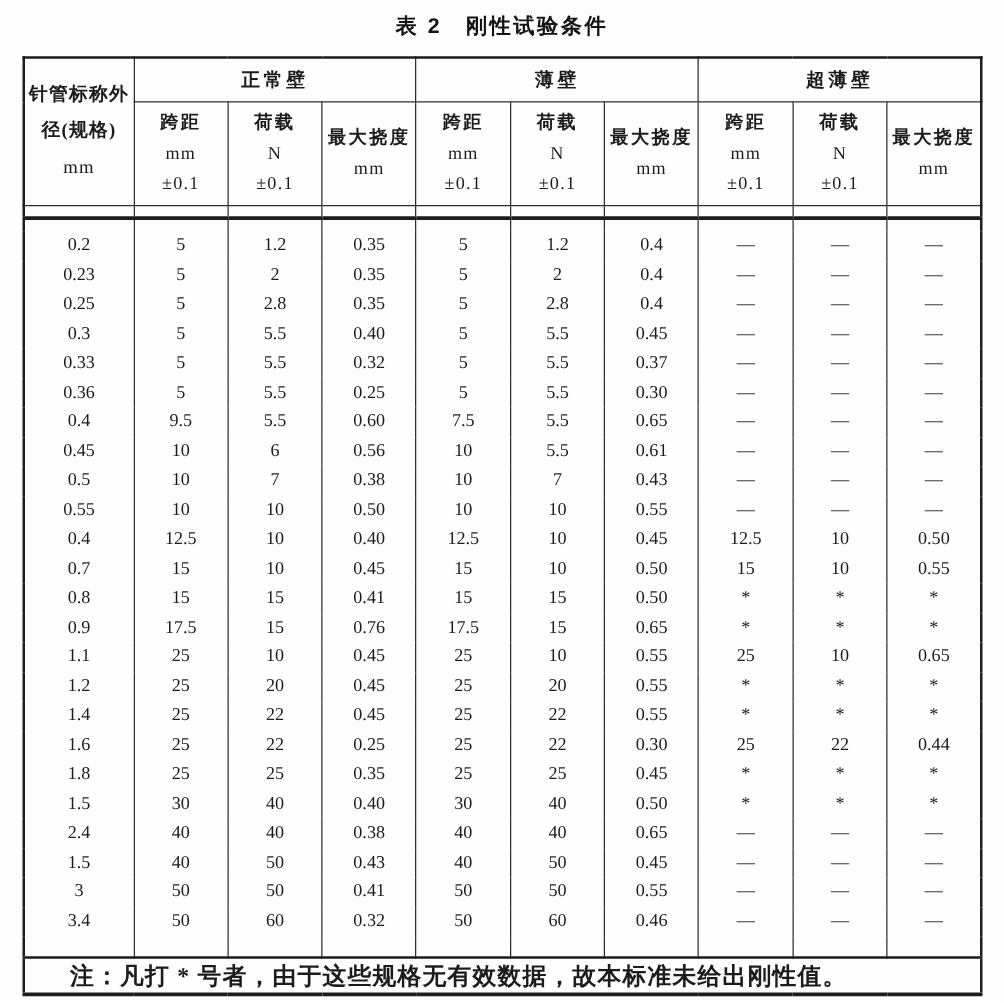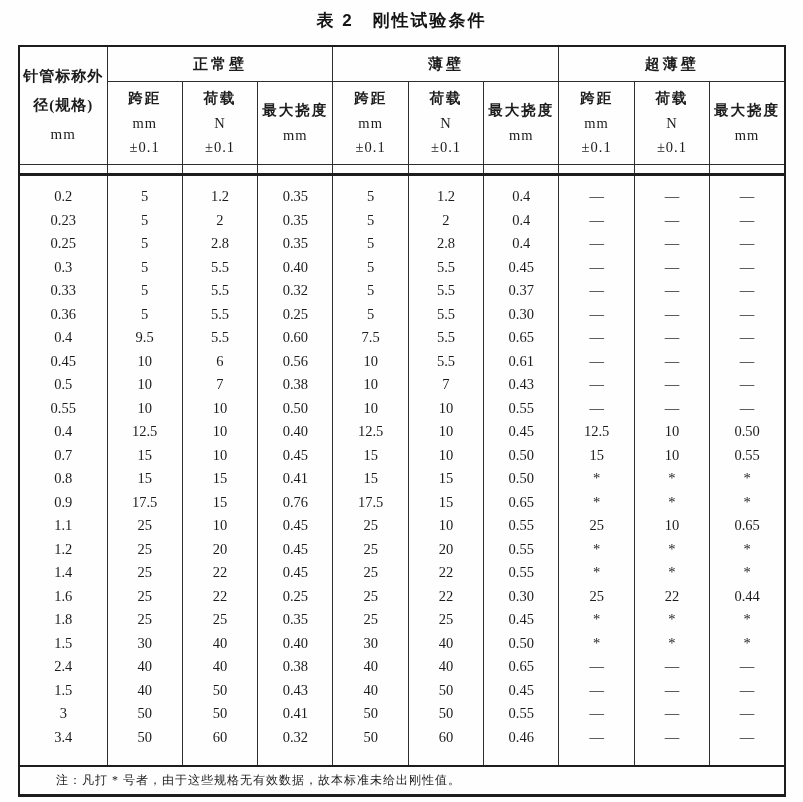--- a/index.html
+++ b/index.html
@@ -92,22 +92,22 @@
     line-height: 23.5px;
     font-size: 14.5px;
   }
   td.dash { color: #4f4f4f; }
 
   tr.note-row td {
     border-top: 2px solid #1d1d1d;
     height: 27px;
     text-align: left;
     padding-left: 36px;
-    font-size: 12px;
-    font-weight: 400;
+    font-size: 19px;
+    font-weight: 700;
     letter-spacing: 1px;
   }
 </style>
 </head>
 <body>
 
 <div class="page">
   <div class="doc-title">表 2　刚性试验条件</div>
 
   <table class="rigidity">

